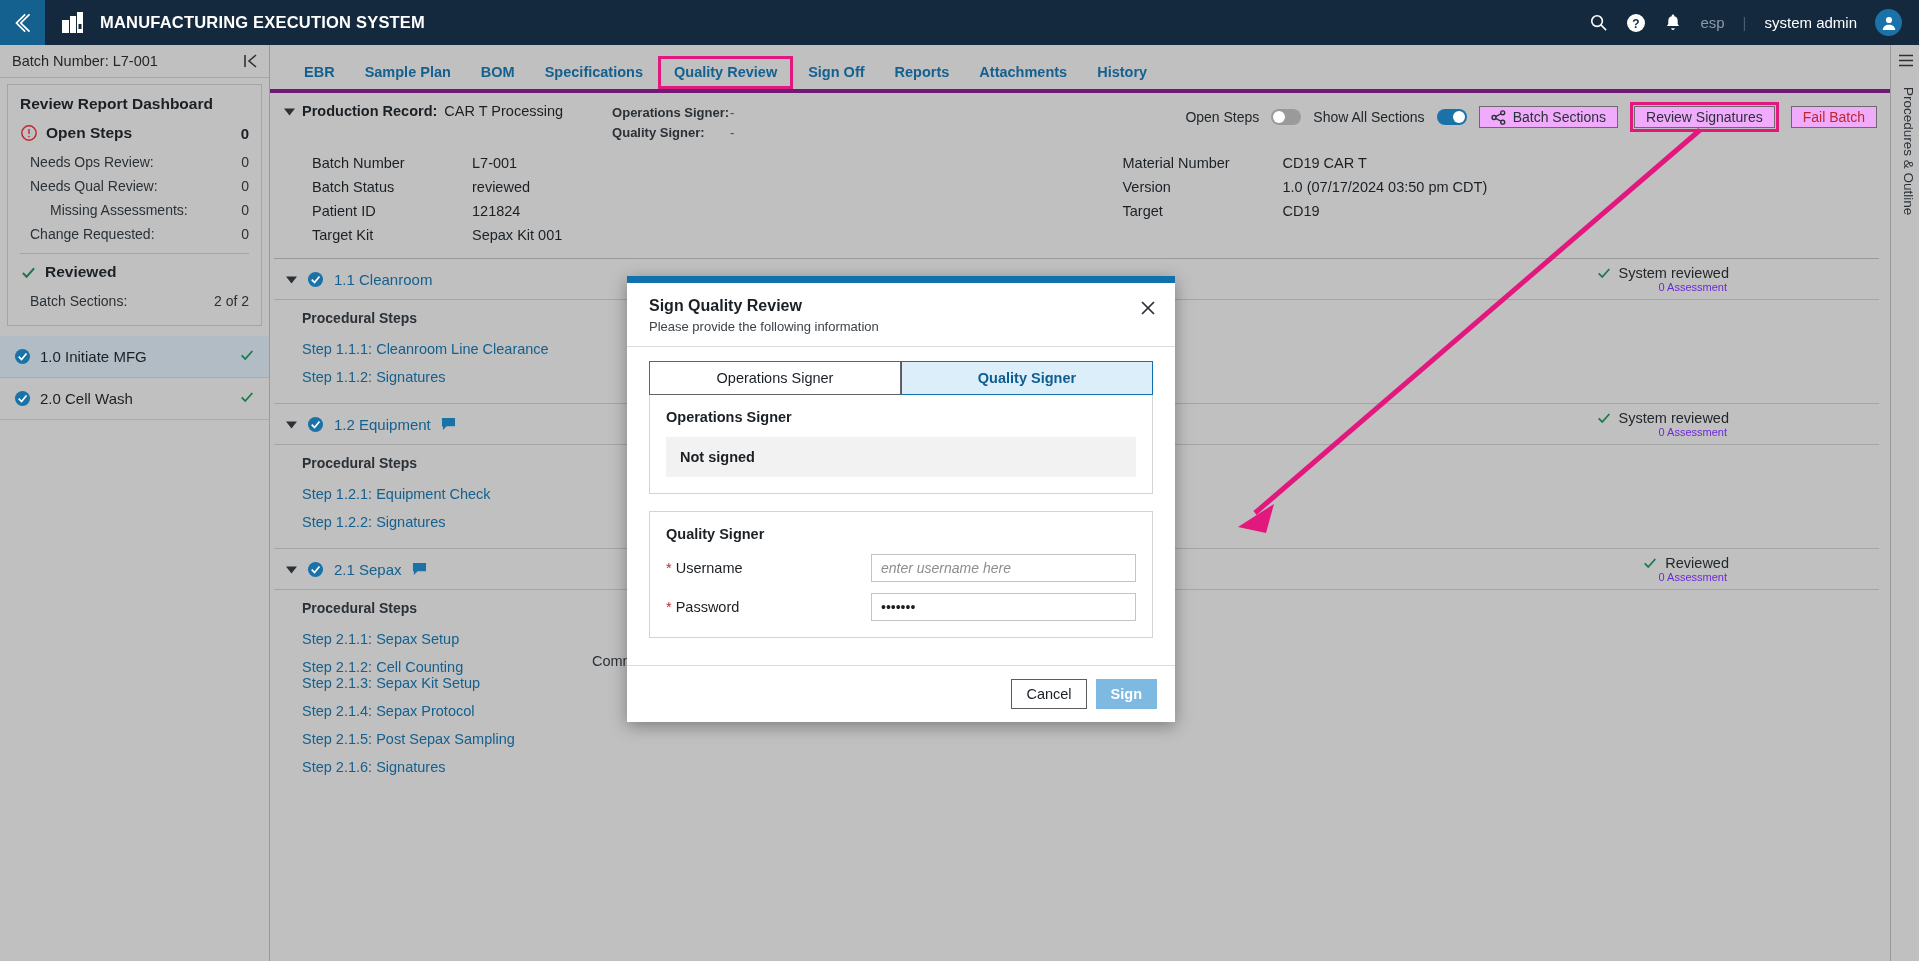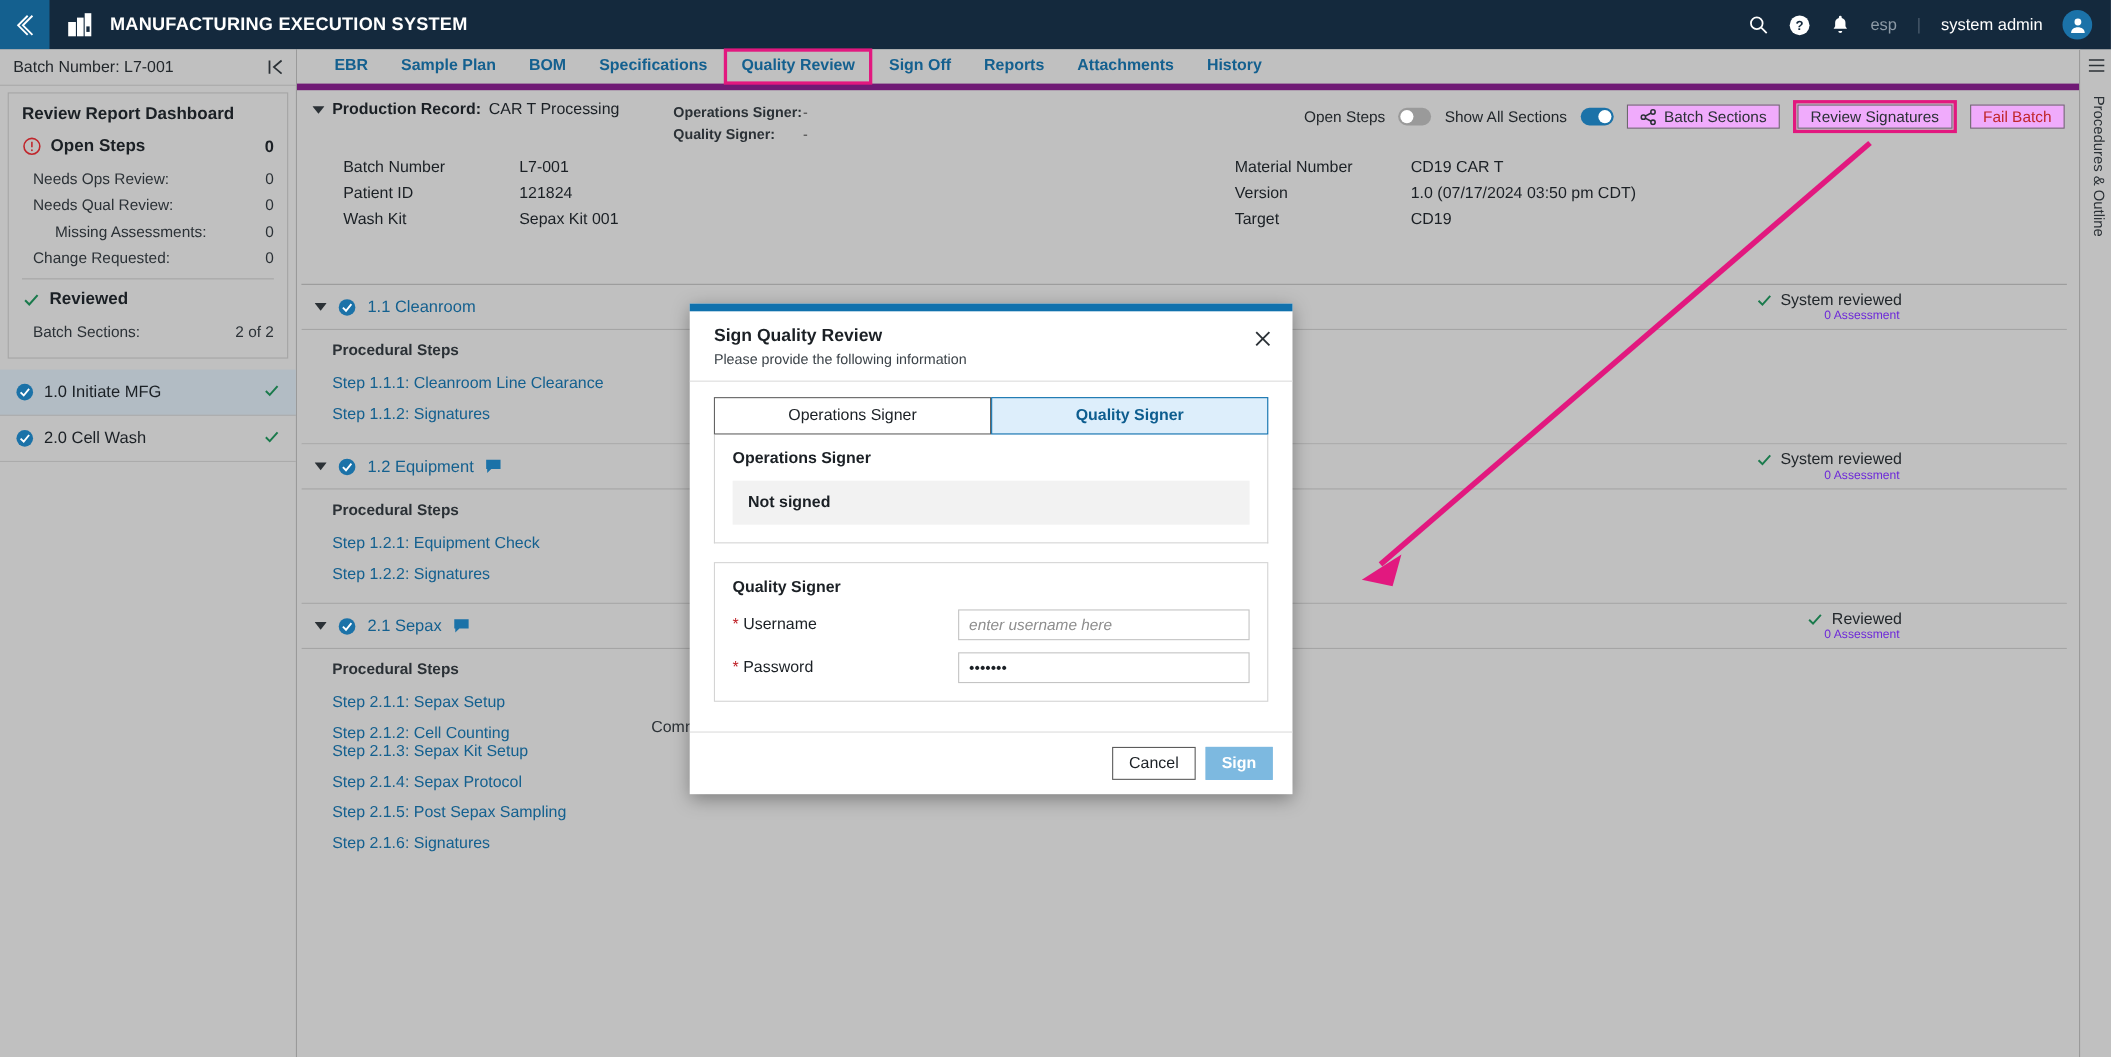--- a/index.html
+++ b/index.html
@@ -86,22 +86,22 @@
 
   .circ-chk { width: 17px; height: 17px; }
   .alert-ic { width: 18px; height: 18px; }
 
   
   .main {
     position: absolute; top: 45px; left: 270px;
     width: 1621px; height: 916px; background: #c0c0c0;
   }
   .tabs {
-    height: 37px; display: flex; align-items: center;
-    padding-left: 19px; gap: 0px; border-bottom: 6px solid #701a75;
+    height: 48px; display: flex; align-items: flex-end;
+    padding-left: 19px; gap: 0px; border-bottom: 4px solid #701a75;
     background: #c0c0c0; position: relative;
   }
   .tab {
     font-size: 14.5px; font-weight: 700; color: #14608f;
     padding: 0 15px; height: 33px; line-height: 33px; cursor: pointer;
     white-space: nowrap;
   }
   .tab.hl {
     border: 3px solid #e2187f; height: 33px; line-height: 27px;
     padding: 0 13px;
@@ -454,25 +454,29 @@
       </div>
     </div>
 
     <div class="binfo">
       <div class="binfo-col">
         <div class="binfo-row">
           <span class="k">Batch Number</span>
           <span class="v">L7-001</span>
         </div>
         <div class="binfo-row">
+          <span class="k">Batch Status</span>
+          <span class="v">reviewed</span>
+        </div>
+        <div class="binfo-row">
           <span class="k">Patient ID</span>
           <span class="v">121824</span>
         </div>
         <div class="binfo-row">
-          <span class="k">Wash Kit</span>
+          <span class="k">Target Kit</span>
           <span class="v">Sepax Kit 001</span>
         </div>
       </div>
       <div class="binfo-col">
         <div class="binfo-row">
           <span class="k">Material Number</span>
           <span class="v">CD19 CAR T</span>
         </div>
         <div class="binfo-row">
           <span class="k">Version</span>

